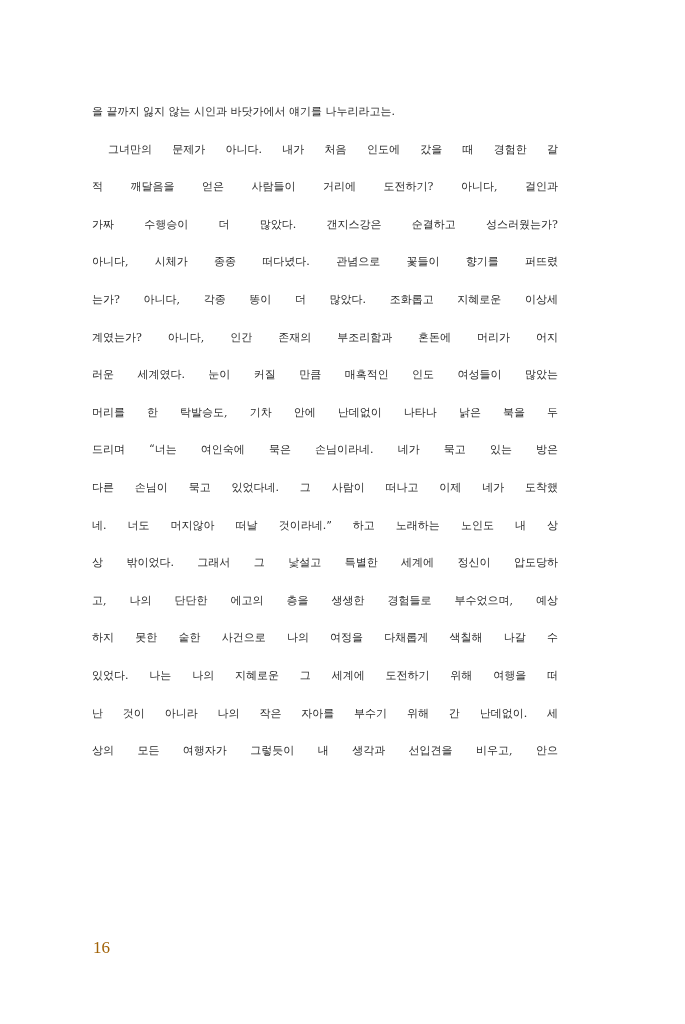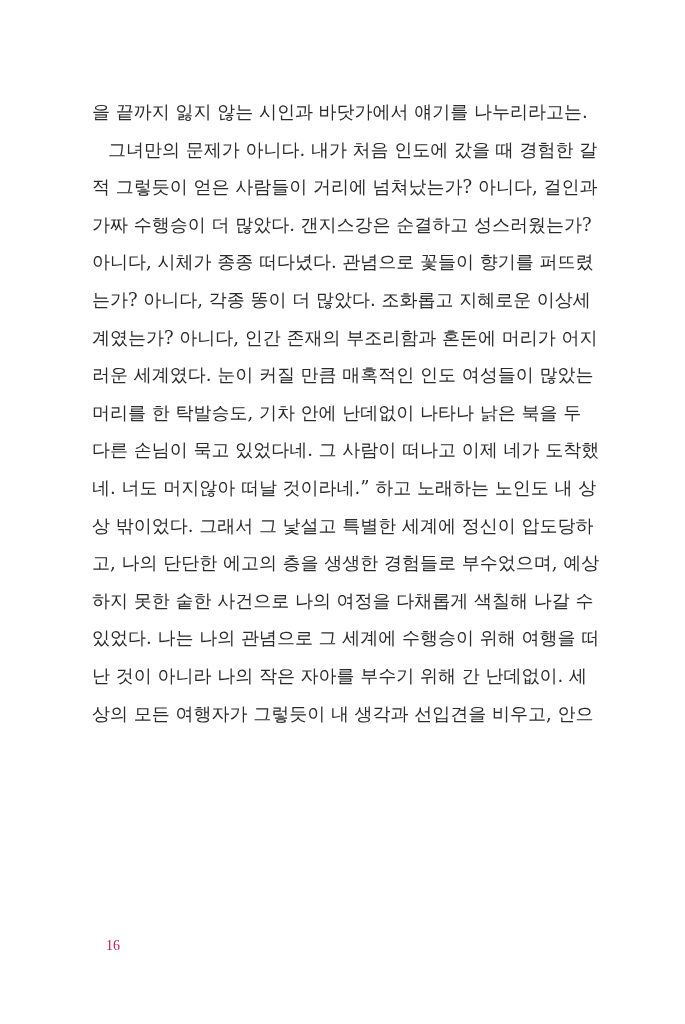--- a/index.html
+++ b/index.html
@@ -23,58 +23,59 @@
     }
     .text-block {
       position: absolute;
       left: 92px;
       top: 93px;
       width: 466px;
     }
     .line {
       height: 37.6px;
       line-height: 37.6px;
-      font-size: 18px;
+      font-size: 11px;
       white-space: nowrap;
       text-align: justify;
       text-align-last: justify;
       letter-spacing: 0px;
     }
     .line.indent {
       padding-left: 16px;
     }
     .line.last {
       text-align-last: left;
     }
     .page-number {
       position: absolute;
-      left: 106px;
+      left: 93px;
       top: 938px;
-      font-size: 14px;
+      font-size: 17px;
       font-family: "Liberation Serif", "DejaVu Serif", serif;
-      color: #be185d;
+      color: #a16207;
     }
   </style>
 </head>
 <body>
 
 <div class="page">
   <div class="text-block">
     <div class="line last">을 끝까지 잃지 않는 시인과 바닷가에서 얘기를 나누리라고는.</div>
     <div class="line indent">그녀만의 문제가 아니다. 내가 처음 인도에 갔을 때 경험한 갈</div>
-    <div class="line">적 그렇듯이 얻은 사람들이 거리에 넘쳐났는가? 아니다, 걸인과</div>
+    <div class="line">적 깨달음을 얻은 사람들이 거리에 도전하기? 아니다, 걸인과</div>
     <div class="line">가짜 수행승이 더 많았다. 갠지스강은 순결하고 성스러웠는가?</div>
     <div class="line">아니다, 시체가 종종 떠다녔다. 관념으로 꽃들이 향기를 퍼뜨렸</div>
     <div class="line">는가? 아니다, 각종 똥이 더 많았다. 조화롭고 지혜로운 이상세</div>
     <div class="line">계였는가? 아니다, 인간 존재의 부조리함과 혼돈에 머리가 어지</div>
     <div class="line">러운 세계였다. 눈이 커질 만큼 매혹적인 인도 여성들이 많았는</div>
     <div class="line">머리를 한 탁발승도, 기차 안에 난데없이 나타나 낡은 북을 두</div>
+    <div class="line">드리며 “너는 여인숙에 묵은 손님이라네. 네가 묵고 있는 방은</div>
     <div class="line">다른 손님이 묵고 있었다네. 그 사람이 떠나고 이제 네가 도착했</div>
     <div class="line">네. 너도 머지않아 떠날 것이라네.” 하고 노래하는 노인도 내 상</div>
     <div class="line">상 밖이었다. 그래서 그 낯설고 특별한 세계에 정신이 압도당하</div>
     <div class="line">고, 나의 단단한 에고의 층을 생생한 경험들로 부수었으며, 예상</div>
     <div class="line">하지 못한 숱한 사건으로 나의 여정을 다채롭게 색칠해 나갈 수</div>
-    <div class="line">있었다. 나는 나의 관념으로 그 세계에 수행승이 위해 여행을 떠</div>
+    <div class="line">있었다. 나는 나의 지혜로운 그 세계에 도전하기 위해 여행을 떠</div>
     <div class="line">난 것이 아니라 나의 작은 자아를 부수기 위해 간 난데없이. 세</div>
     <div class="line">상의 모든 여행자가 그렇듯이 내 생각과 선입견을 비우고, 안으</div>
   </div>
   <div class="page-number">16</div>
 </div>
 
 </body></html>

